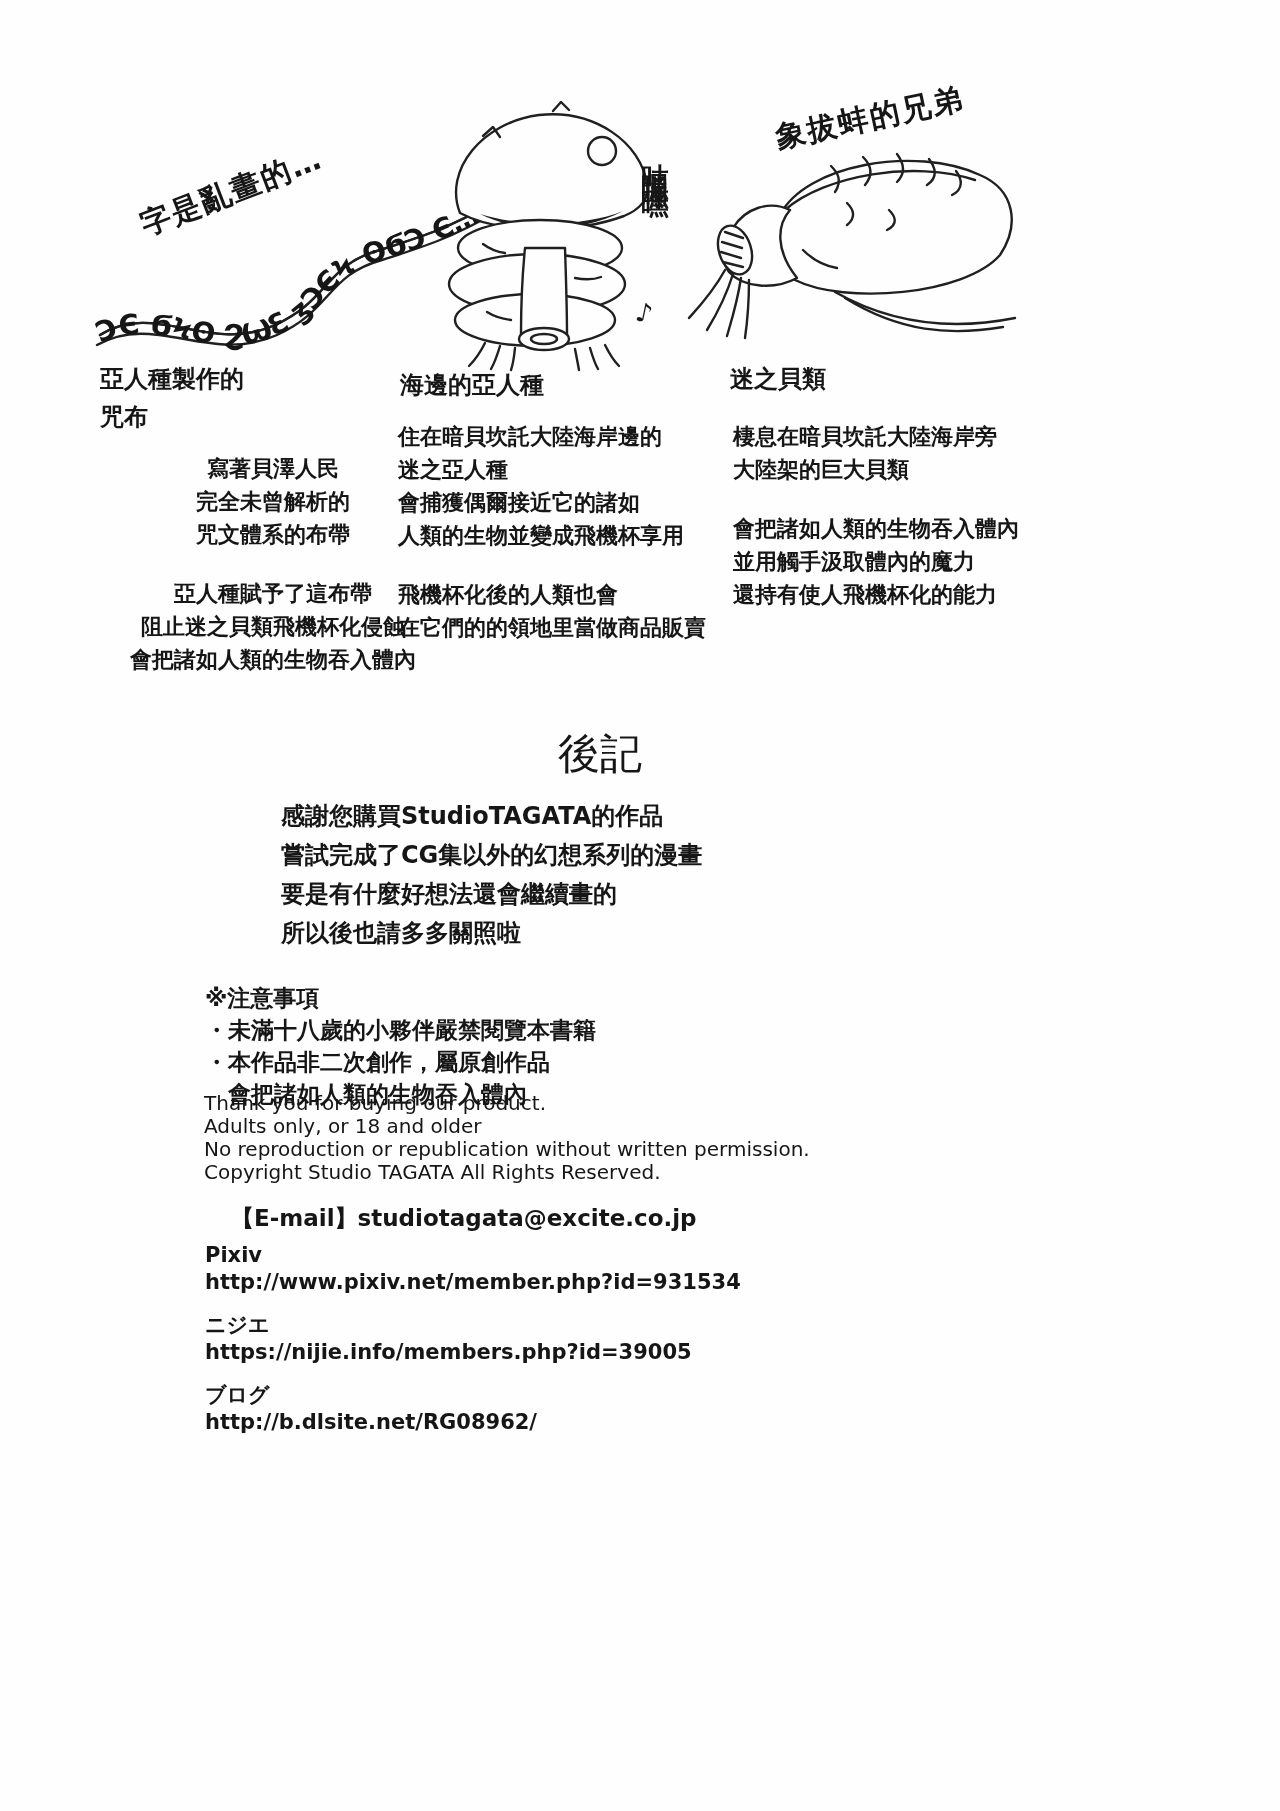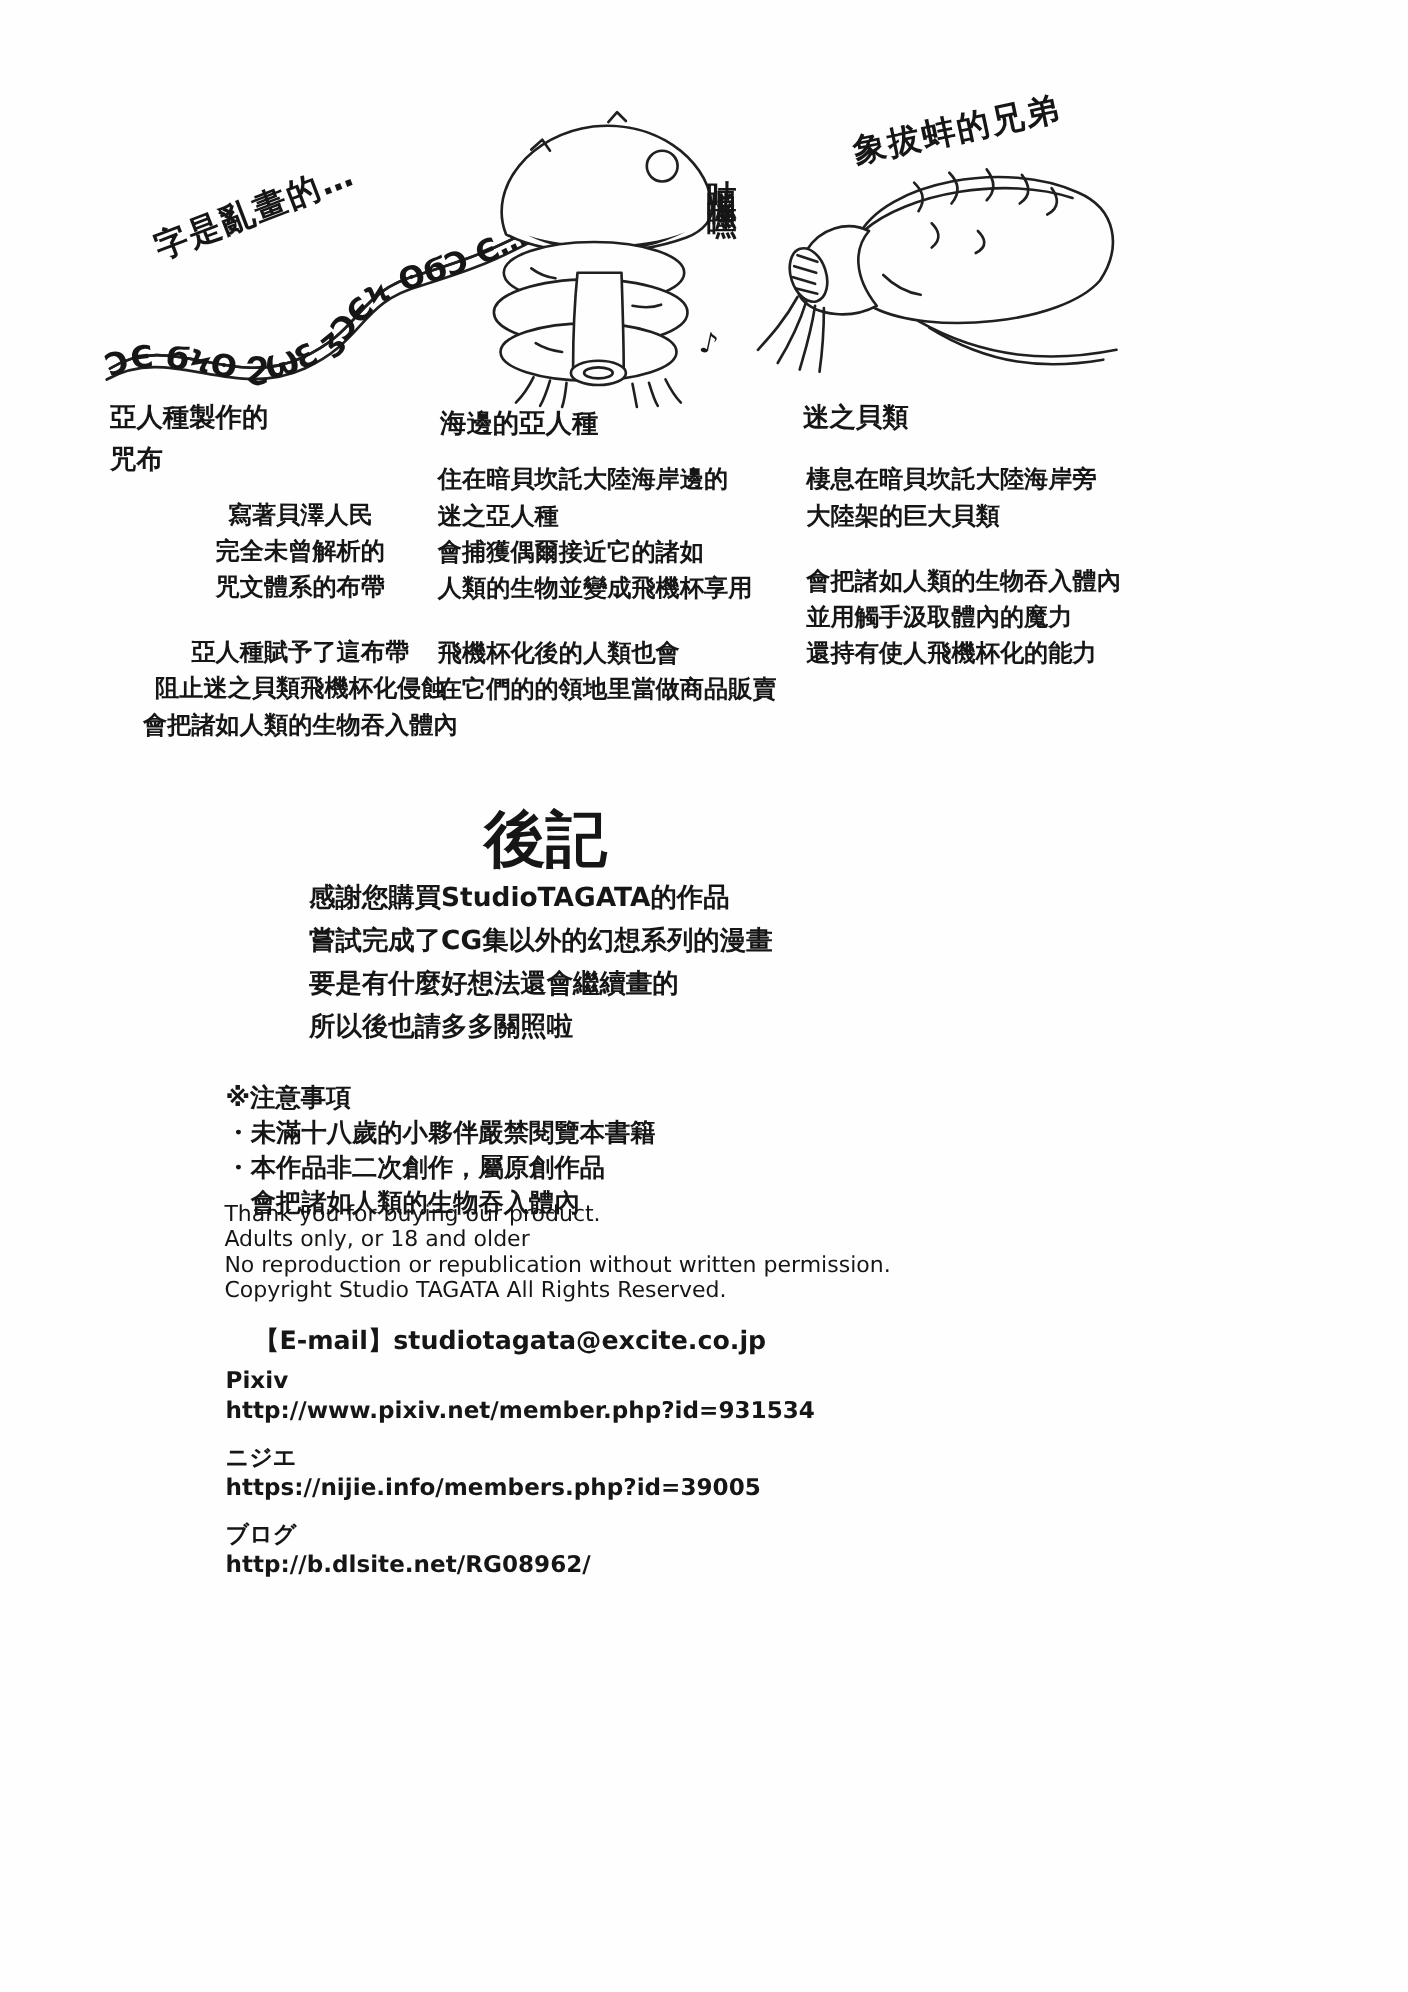--- a/index.html
+++ b/index.html
@@ -24,21 +24,21 @@
     font-size:27px; font-weight:700; letter-spacing:9px; line-height:1;
   }
   .note-glyph { font-size:26px; font-weight:700; }
 
   
   .col-title { font-weight:700; font-size:24px; line-height:38px; text-align:left; white-space:pre-line; }
   .col-body  { font-size:22px; line-height:33px; font-weight:600; }
   .col-body .para2 { margin-top:26px; }
 
   
-  .afterword-title { font-weight:700; font-size:56px; }
+  .afterword-title { font-weight:400; font-size:42px; text-align:center; }
   .afterword-body  { font-size:24px; line-height:39px; font-weight:600; }
 
   
   .notice { font-size:23px; line-height:32px; font-weight:600; }
   .english { font-size:20px; line-height:23px; font-weight:400; }
   .email-line { font-size:23px; font-weight:600;margin-left:41px; }
   .links { font-size:21px; font-weight:600; }
   .links .link-label { line-height:27px; }
   .links .link-url   { line-height:27px; margin-bottom:16px; }
 </style>

